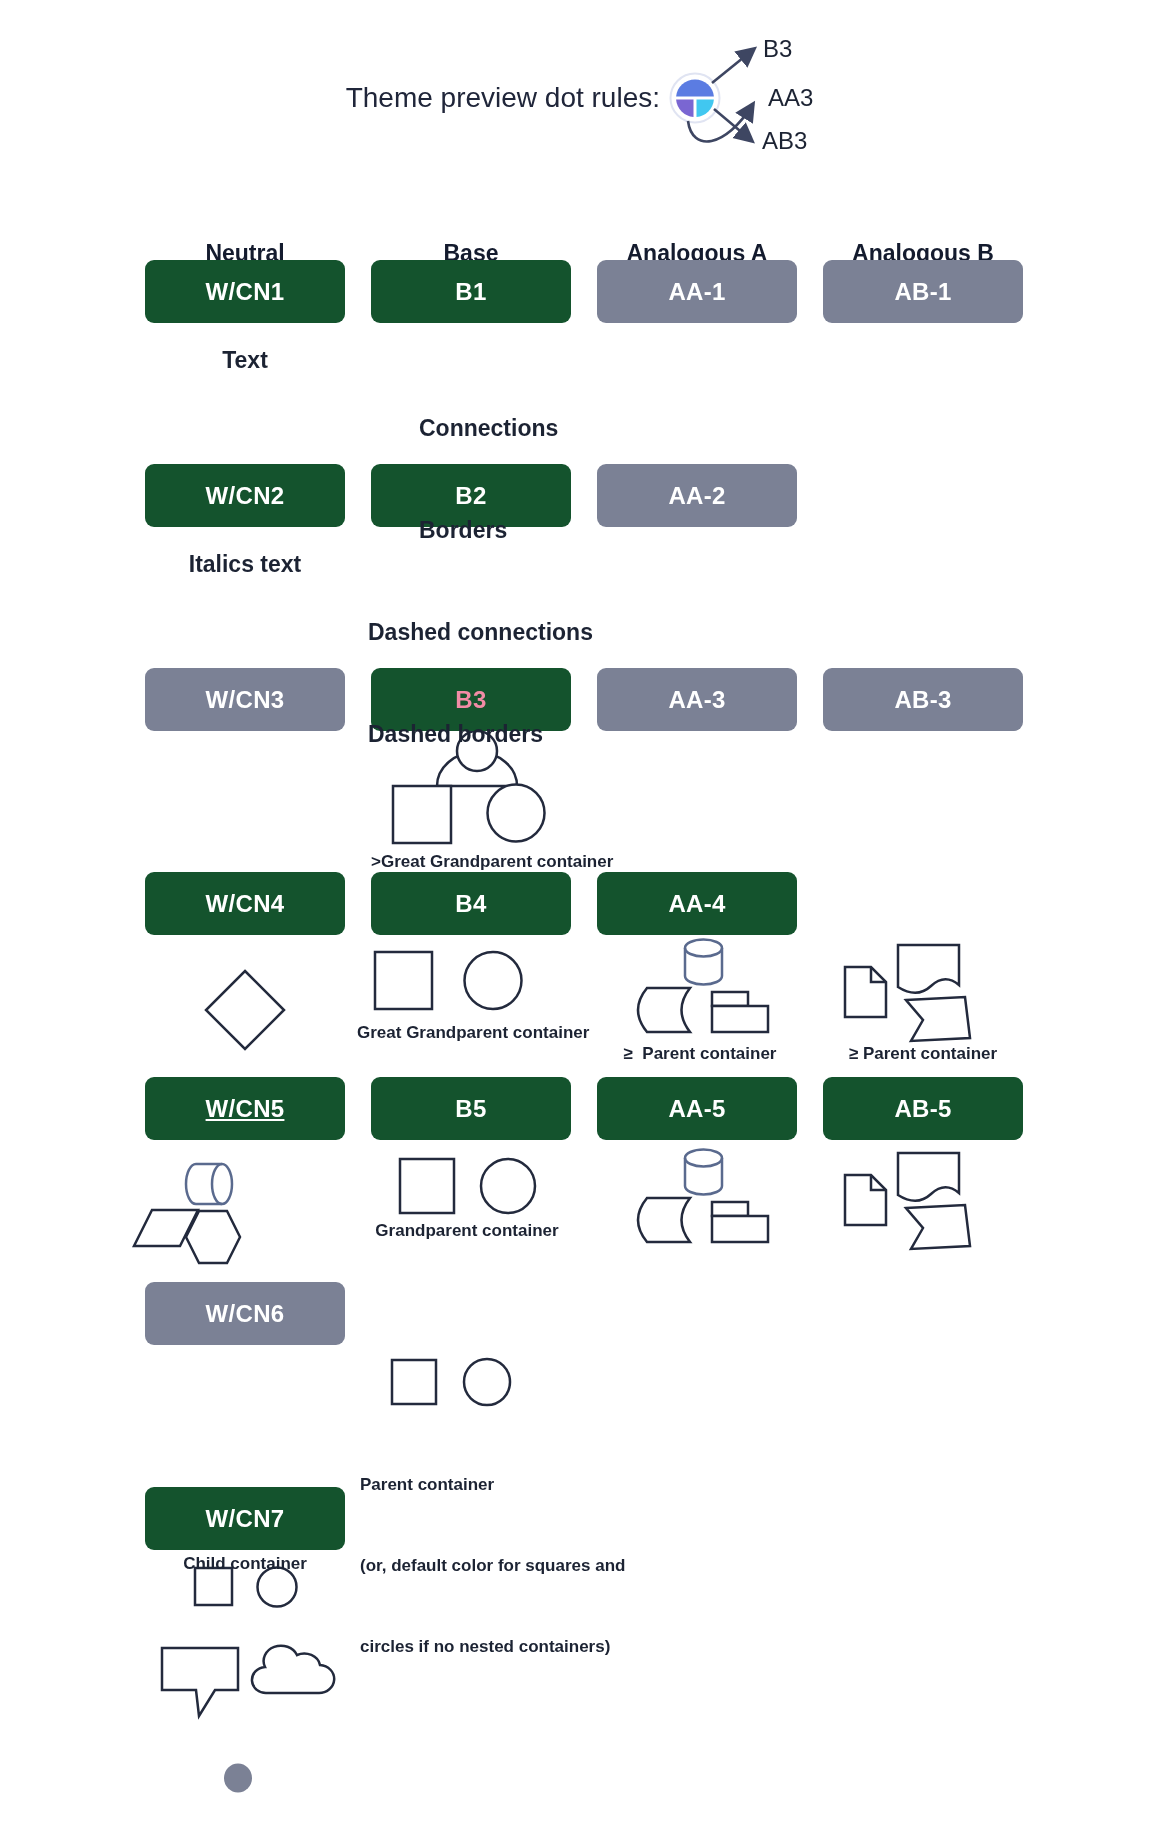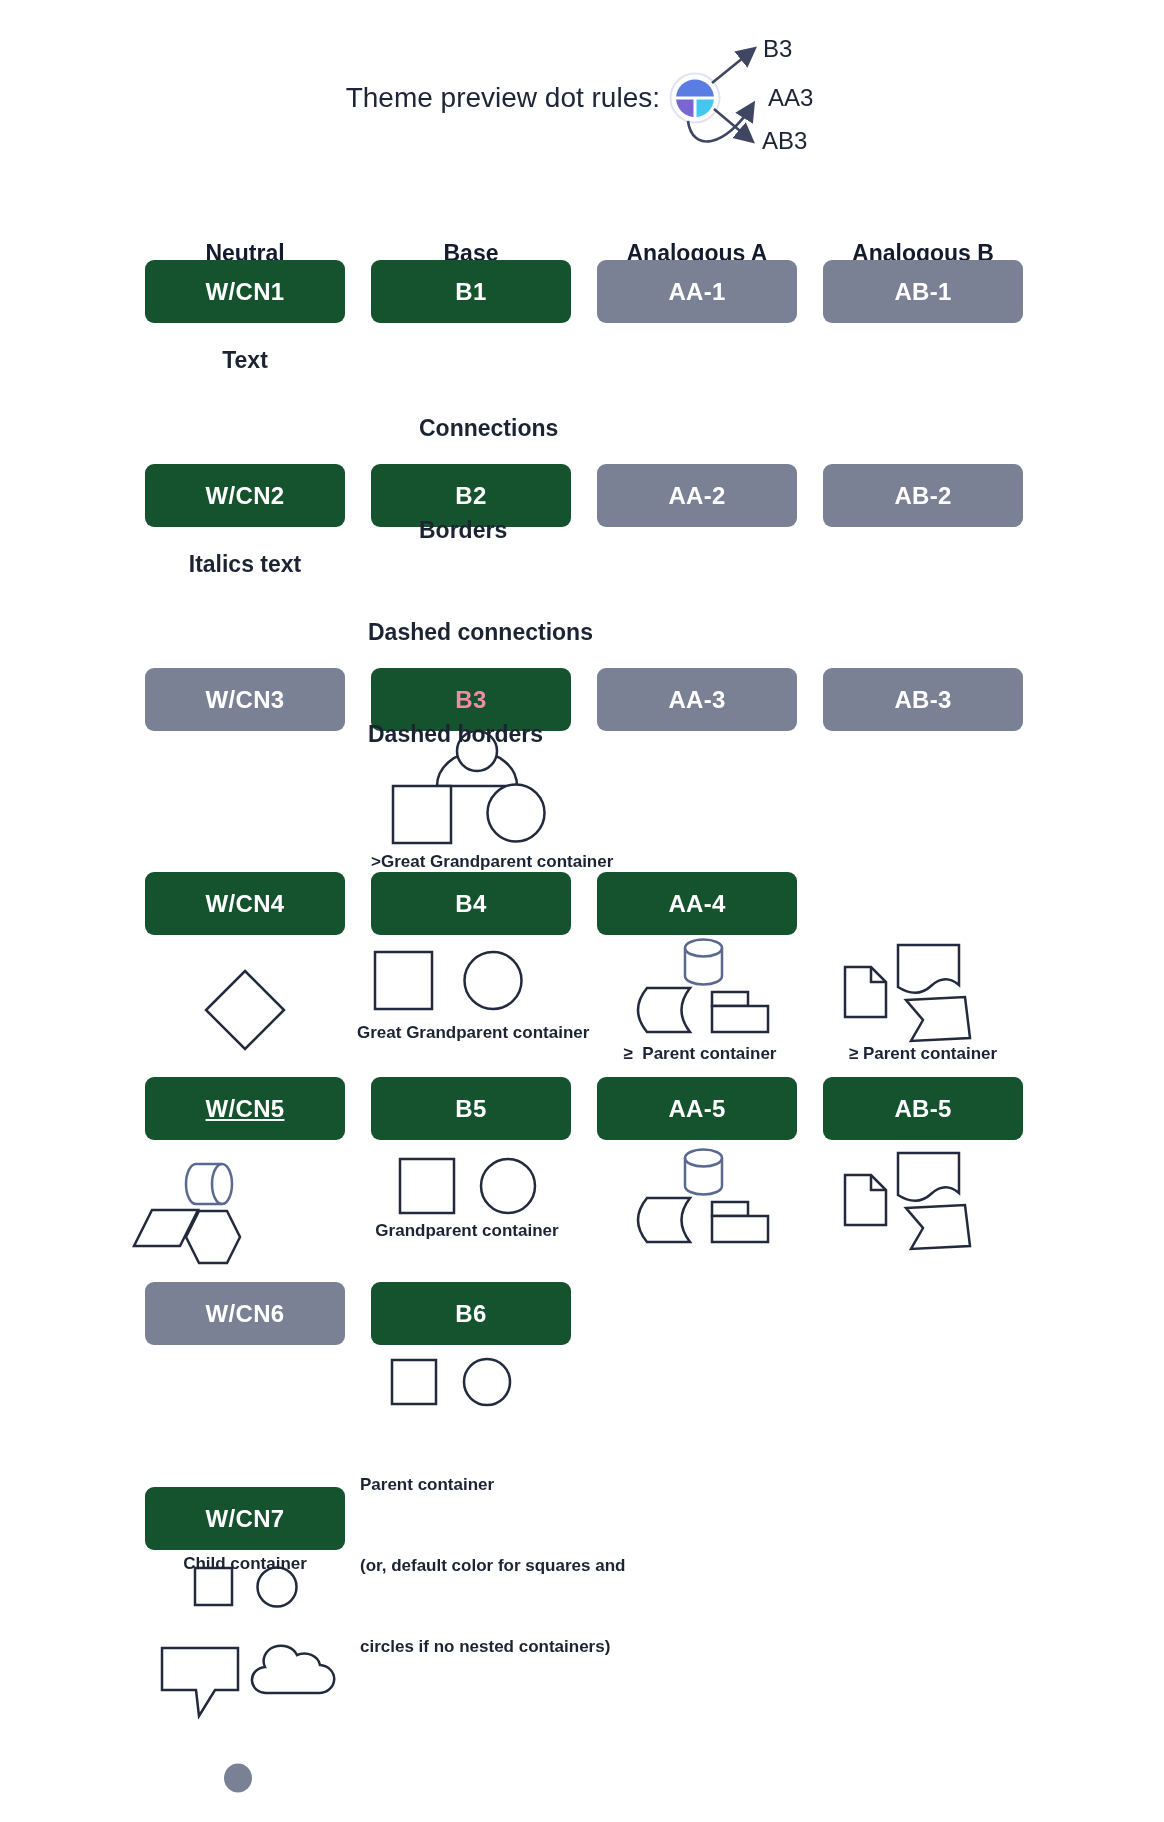--- a/index.html
+++ b/index.html
@@ -132,38 +132,36 @@
   <div class="abs col-header" style="left:823px;">Analogous B</div>
 
   <div class="abs btn dark" style="left:145px;top:260px;">W/CN1</div>
   <div class="abs btn dark" style="left:371px;top:260px;">B1</div>
   <div class="abs btn gray" style="left:597px;top:260px;">AA-1</div>
   <div class="abs btn gray" style="left:823px;top:260px;">AB-1</div>
 
   <div class="abs btn dark" style="left:145px;top:464px;">W/CN2</div>
   <div class="abs btn dark" style="left:371px;top:464px;">B2</div>
   <div class="abs btn gray" style="left:597px;top:464px;">AA-2</div>
-  <div class="abs btn gray" style="left:823px;top:464px;">AB-2</div>
 
   <div class="abs btn gray" style="left:145px;top:668px;">W/CN3</div>
   <div class="abs btn dark pink" style="left:371px;top:668px;">B3</div>
   <div class="abs btn gray" style="left:597px;top:668px;">AA-3</div>
   <div class="abs btn gray" style="left:823px;top:668px;">AB-3</div>
 
   <div class="abs btn dark" style="left:145px;top:872px;">W/CN4</div>
   <div class="abs btn dark" style="left:371px;top:872px;">B4</div>
   <div class="abs btn dark" style="left:597px;top:872px;">AA-4</div>
 
   <div class="abs btn dark" style="left:145px;top:1077px;text-decoration:underline;">W/CN5</div>
   <div class="abs btn dark" style="left:371px;top:1077px;">B5</div>
   <div class="abs btn dark" style="left:597px;top:1077px;text-align:center;">AA-5</div>
   <div class="abs btn dark" style="left:823px;top:1077px;">AB-5</div>
 
   <div class="abs btn gray" style="left:145px;top:1282px;">W/CN6</div>
-  <div class="abs btn dark" style="left:371px;top:1282px;">B6</div>
 
   <div class="abs btn dark" style="left:145px;top:1487px;">W/CN7</div>
 
   <div class="abs cap-lg center" style="left:145px;top:343px;width:200px;">Text</div>
   <div class="abs cap-lg" style="left:419px;top:343px;">
     <div>Connections</div>
     <div>Borders</div>
   </div>
 
   <div class="abs cap-lg center" style="left:145px;top:547px;width:200px;">Italics text</div>

